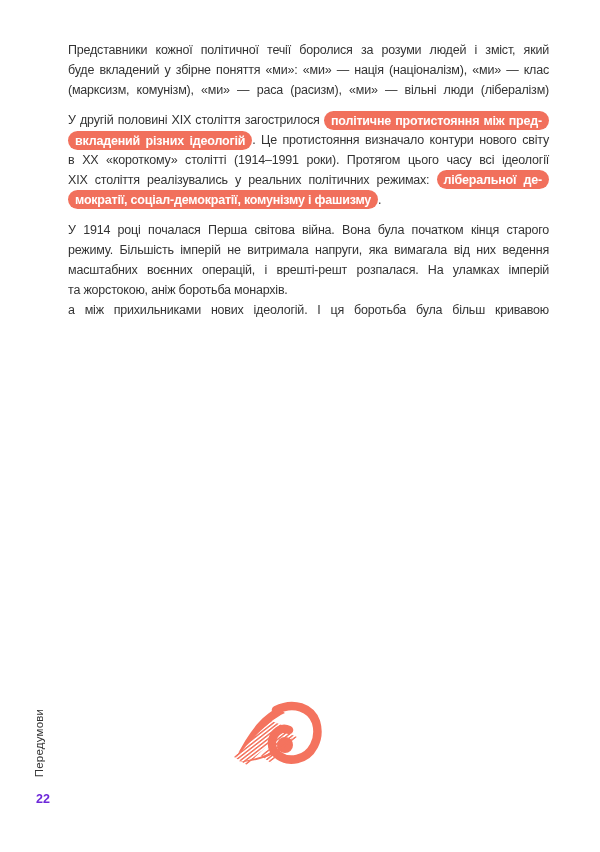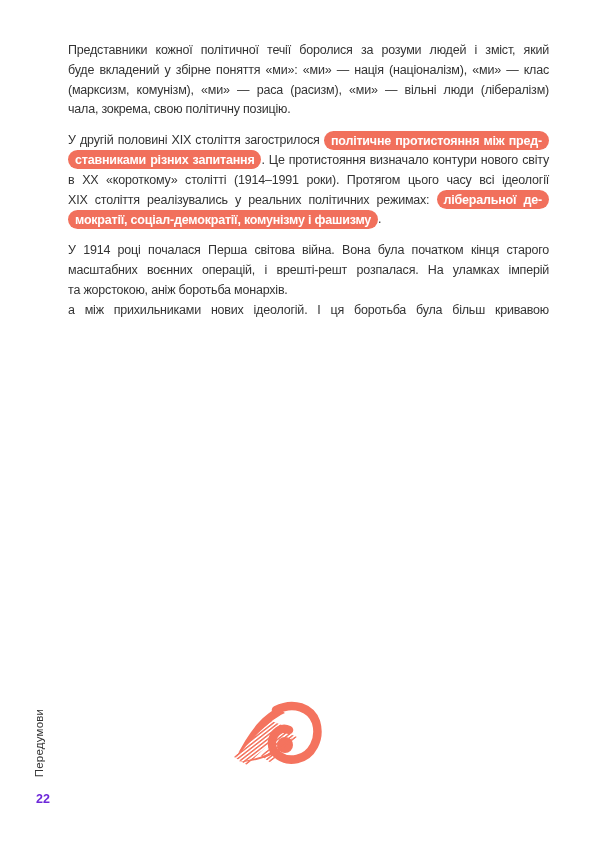--- a/index.html
+++ b/index.html
@@ -62,31 +62,31 @@
   }
 </style>
 </head>
 <body style="--body-text: #333333; --highlight-bg: #F1705C; --highlight-text: #ffffff;">
 
 <main class="content" id="paragraphs">
     <div class="para">
       <div class="line">Представники кожної політичної течії боролися за розуми людей і зміст, який</div>
       <div class="line">буде вкладений у збірне поняття «ми»: «ми» — нація (націоналізм), «ми» — клас</div>
       <div class="line">(марксизм, комунізм), «ми» — раса (расизм), «ми» — вільні люди (лібералізм)</div>
-      <div class="line last">чала, зокрема, свою політичну позицію.</div>
     </div>
     <div class="para">
       <div class="line">У другій половині XIX століття загострилося <mark class="hl">політичне протистояння між пред-</mark></div>
-      <div class="line"><mark class="hl">ставниками різних запитання</mark>. Це протистояння визначало контури нового світу</div>
+      <div class="line"><mark class="hl">вкладений різних ідеологій</mark>. Це протистояння визначало контури нового світу</div>
       <div class="line">в XX «короткому» столітті (1914–1991 роки). Протягом цього часу всі ідеології</div>
       <div class="line">XIX століття реалізувались у реальних політичних режимах: <mark class="hl">ліберальної де-</mark></div>
       <div class="line last"><mark class="hl">мократії, соціал-демократії, комунізму і фашизму</mark>.</div>
     </div>
     <div class="para">
       <div class="line">У 1914 році почалася Перша світова війна. Вона була початком кінця старого</div>
+      <div class="line">режиму. Більшість імперій не витримала напруги, яка вимагала від них ведення</div>
       <div class="line">масштабних воєнних операцій, і врешті-решт розпалася. На уламках імперій</div>
       <div class="line last">та жорстокою, аніж боротьба монархів.</div>
       <div class="line">а між прихильниками нових ідеологій. І ця боротьба була більш кривавою</div>
     </div>
   </main>
 
 <div class="side-label">Передумови</div>
 
 <div class="page-number">22</div>
 

